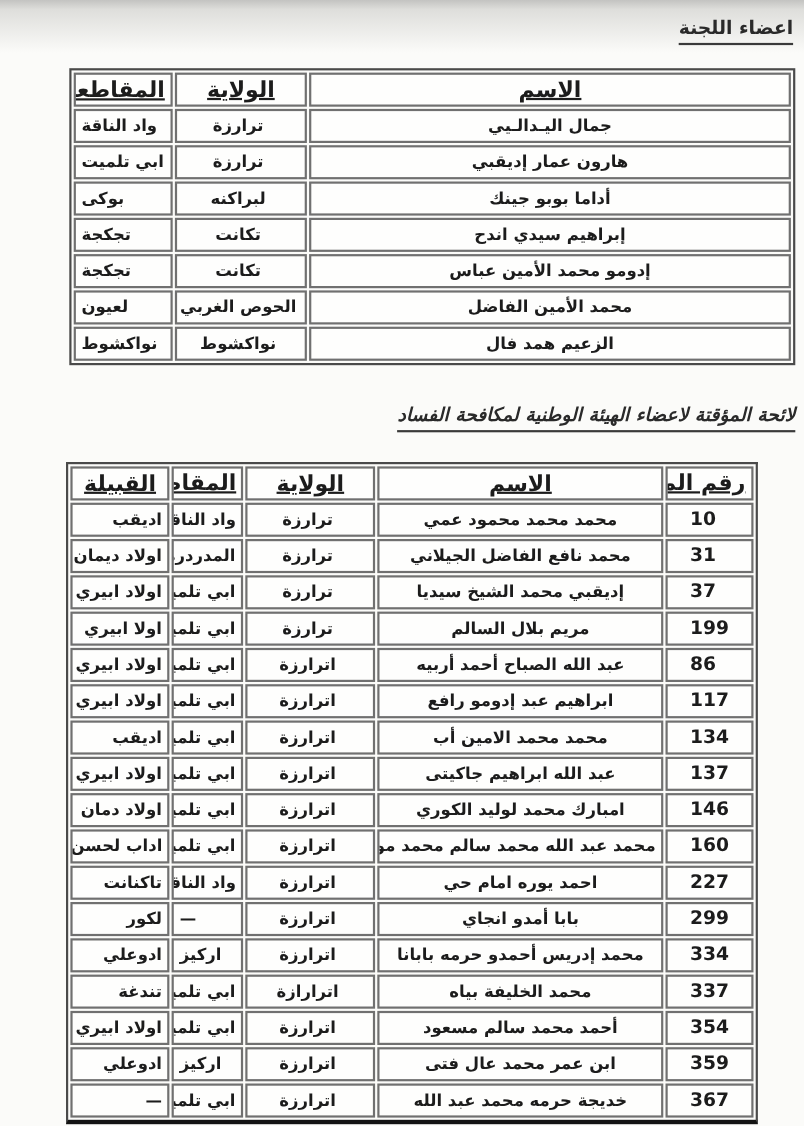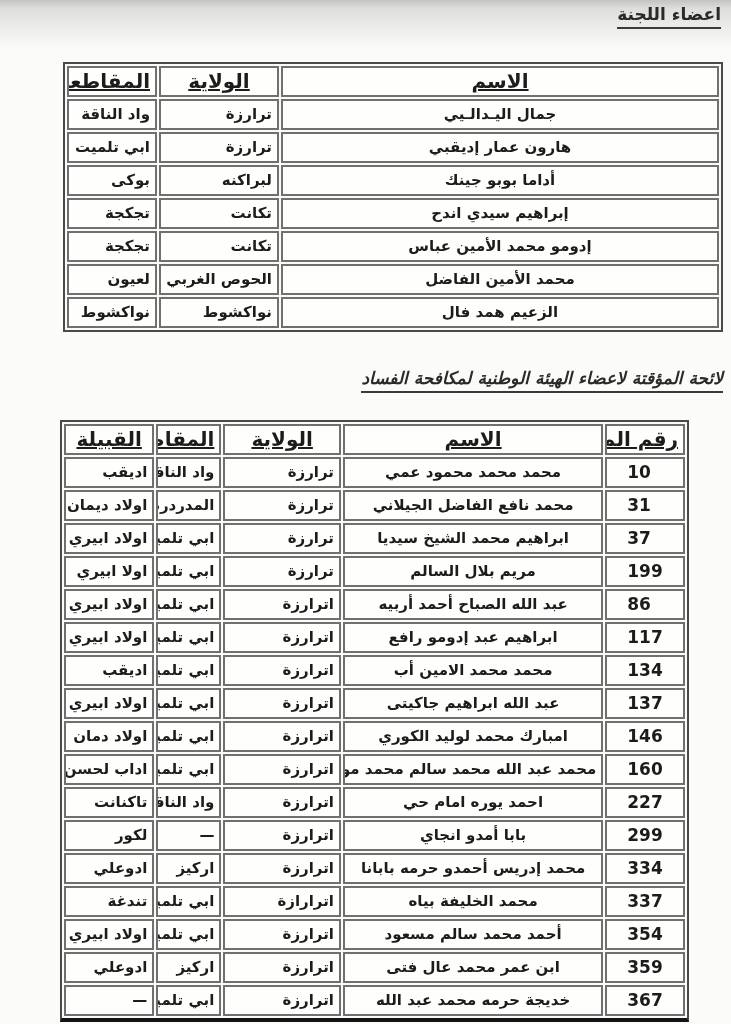--- a/index.html
+++ b/index.html
@@ -25,21 +25,21 @@
   }
   .doc-title {
     position: absolute;
     font-size: 17px;
     font-weight: bold;
     color: #2a2a2a;
     border-bottom: 2px solid #3a3a3a;
     padding-bottom: 3px;
     white-space: nowrap;
   }
-  #title-1 { top: 4px; right: 10px; margin-left: 16px; }
+  #title-1 { top: 16px; right: 10px; margin-left: 16px; }
   #title-2 { top: 368px; right: 8px; font-style: italic; }
 
   table.scan-table {
     position: absolute;
     border-collapse: separate;
     border-spacing: 2px;
     table-layout: fixed;
     border: 2px solid #4a4a4a;
     background: #fbfbf9;
   }
@@ -56,22 +56,22 @@
     white-space: nowrap;
     overflow: hidden;
     line-height: 27px;
   }
   .scan-table th {
     text-align: center;
     font-size: 20px;
     text-decoration: underline;
   }
   td.cell-name { text-align: center; }
-  td.cell-wilaya { text-align: right; padding-left: 0; }
-  td.cell-district { text-align: right; }
+  td.cell-wilaya { text-align: center; padding-left: 0; }
+  td.cell-district { text-align: left; }
   td.cell-tribe { text-align: right; }
   td.cell-fileno {
     text-align: left;
     direction: ltr;
     font-size: 17px;
     padding-left: 20px;
   }
 </style>
 </head>
 <body>
@@ -171,21 +171,21 @@
       <tr>
         <td class="cell-fileno">31</td>
         <td class="cell-name">محمد نافع الفاضل الجيلاني</td>
         <td class="cell-wilaya">ترارزة</td>
         <td class="cell-district">المدردرة</td>
         <td class="cell-tribe">اولاد ديمان</td>
       </tr>
 
       <tr>
         <td class="cell-fileno">37</td>
-        <td class="cell-name">ابراهيم محمد الشيخ سيديا</td>
+        <td class="cell-name">إديقبي محمد الشيخ سيديا</td>
         <td class="cell-wilaya">ترارزة</td>
         <td class="cell-district">ابي تلميت</td>
         <td class="cell-tribe">اولاد ابيري</td>
       </tr>
 
       <tr>
         <td class="cell-fileno">199</td>
         <td class="cell-name">مريم بلال السالم</td>
         <td class="cell-wilaya">ترارزة</td>
         <td class="cell-district">ابي تلميت</td>

